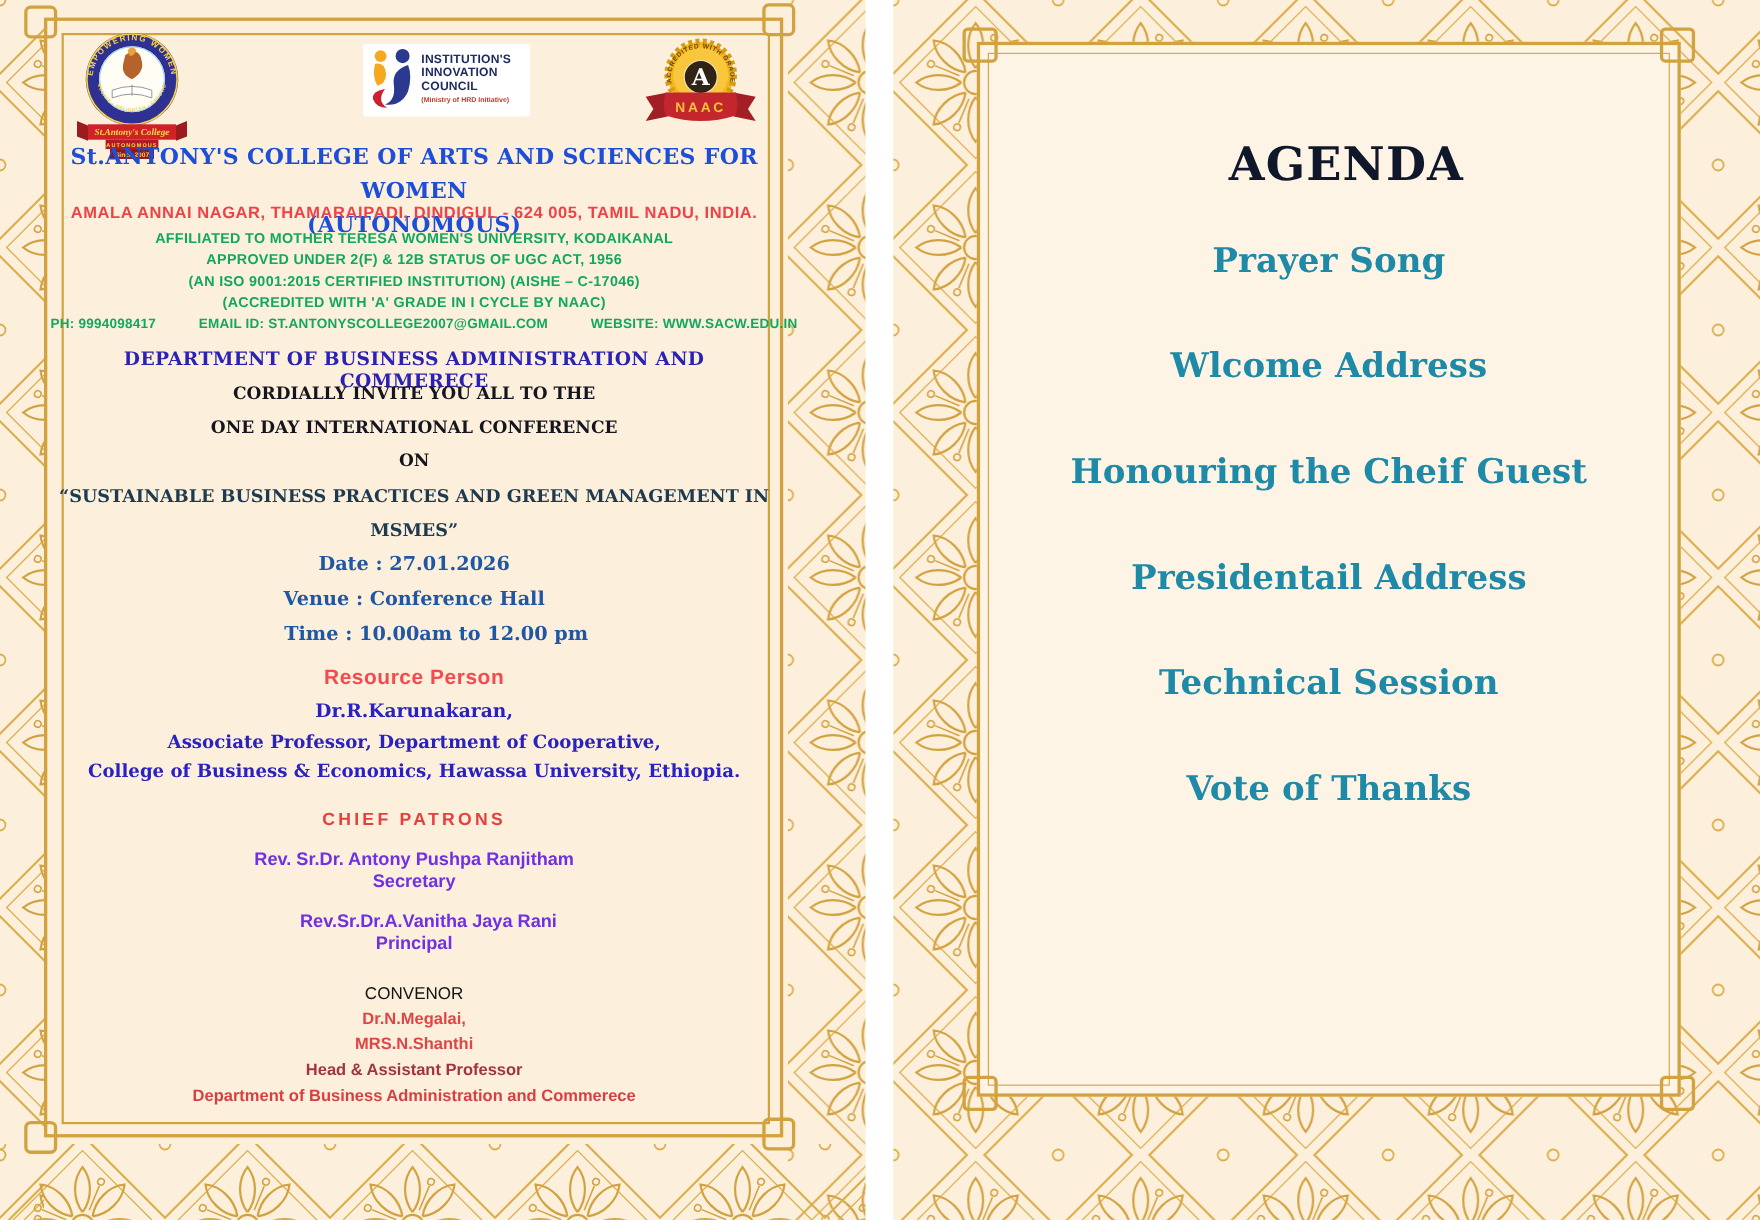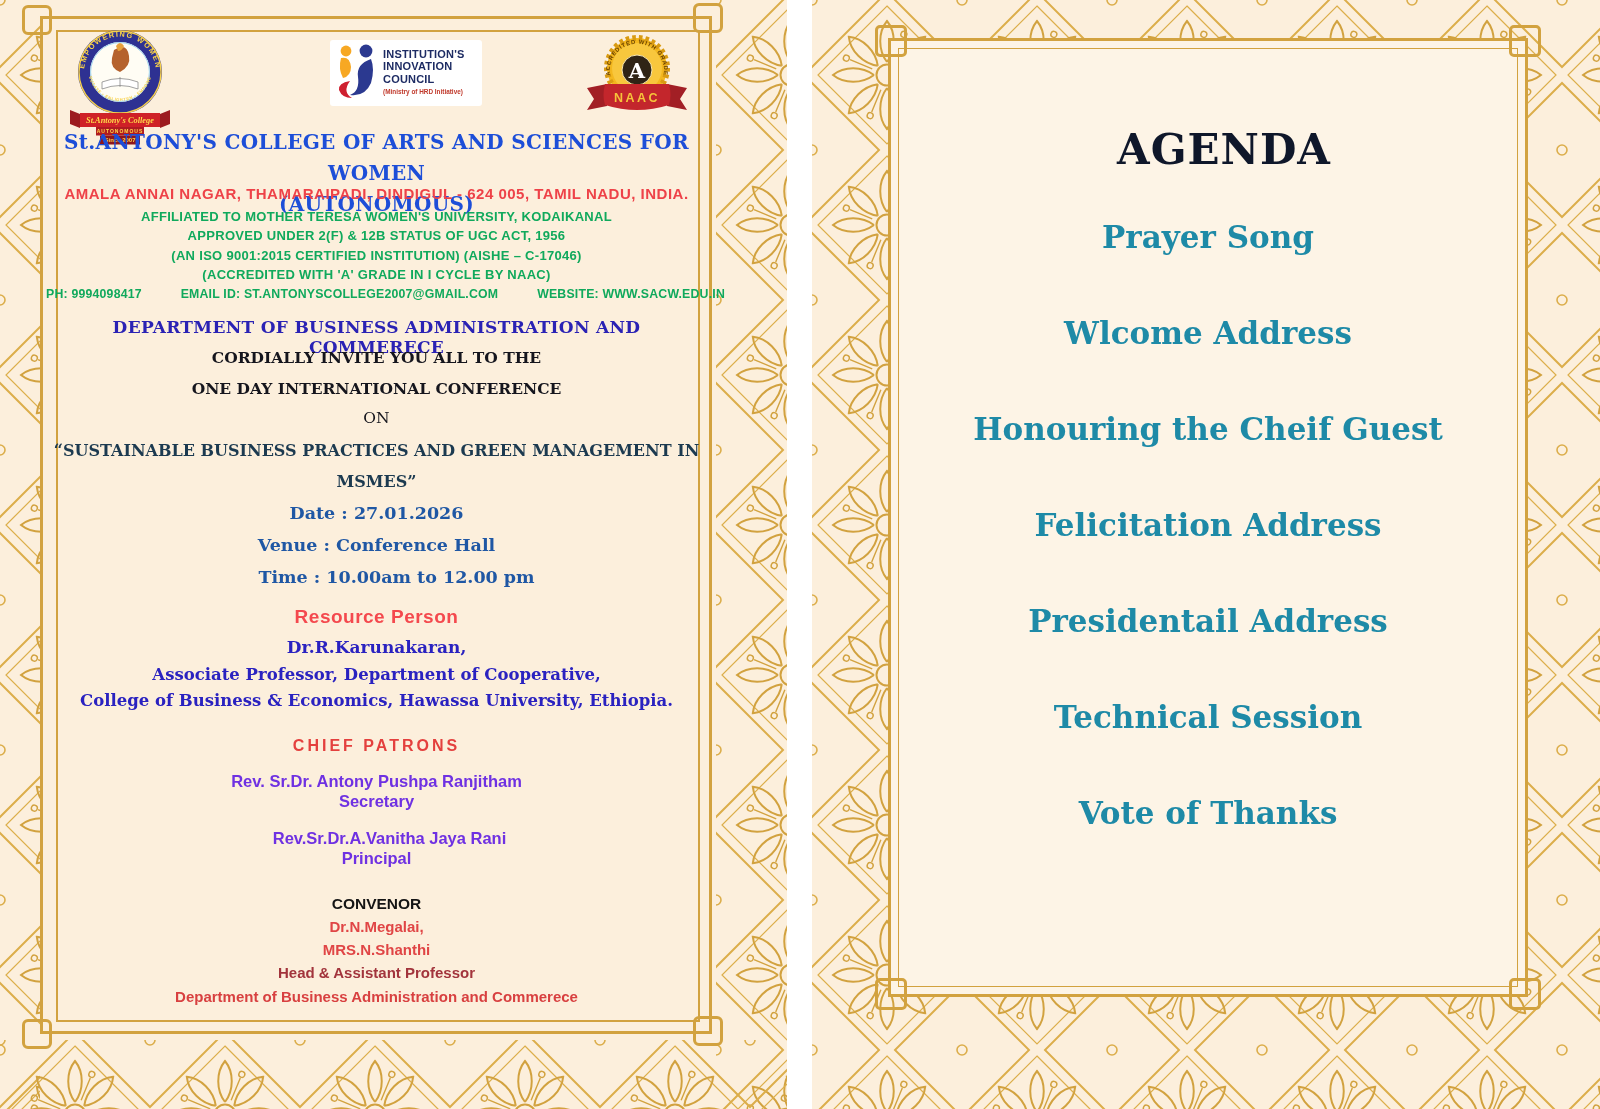--- a/index.html
+++ b/index.html
@@ -21,33 +21,33 @@
   .blk{position:absolute;left:44px;right:78px;text-align:center;}
   .serif{font-family:"DejaVu Serif","Liberation Serif",serif;}
   .t-college{top:127px;font-size:20px;font-weight:800;color:#1d4ed8;line-height:31px;letter-spacing:.3px;}
   .t-address{top:185px;font-size:15px;font-weight:800;color:#ee4248;letter-spacing:.5px;}
   .t-green{top:207px;font-size:13px;font-weight:800;color:#10a95c;line-height:19.4px;letter-spacing:.3px;}
   .t-contact{top:287px;left:46px;right:62px;display:flex;justify-content:space-between;
              font-size:12.3px;font-weight:800;color:#10a95c;letter-spacing:.2px;}
   .t-dept{top:317px;font-size:17px;font-weight:800;color:#2a22b4;letter-spacing:.3px;}
   .t-invite1{top:348px;font-size:15.5px;font-weight:800;color:#15151d;}
   .t-invite2{top:379px;font-size:15.5px;font-weight:800;color:#15151d;}
-  .t-on{top:409px;font-size:15.5px;font-weight:400;color:#15151d;}
+  .t-on{top:409px;font-size:15.5px;font-weight:700;color:#15151d;}
   .t-conf1{top:441px;font-size:16px;font-weight:800;color:#1c3a50;}
   .t-conf2{top:472px;font-size:16px;font-weight:800;color:#1c3a50;}
   .t-date{top:503px;}.t-venue{top:535px;}.t-time{top:567px;padding-left:40px;}
   .t-detail{font-size:17.5px;font-weight:800;color:#1f57a4;}
   .t-res-head{top:606px;font-size:19px;font-weight:800;color:#f4494e;letter-spacing:.5px;}
   .t-res-name{top:637px;font-size:17px;font-weight:800;color:#2a22c0;}
   .t-res-2{top:665px;font-size:16.5px;font-weight:800;color:#2a22c0;}
   .t-res-3{top:691px;font-size:16.5px;font-weight:800;color:#2a22c0;}
   .t-chief{top:737px;font-size:16px;font-weight:800;color:#e4403e;letter-spacing:3px;}
   .t-p1n{top:772px;}.t-p1r{top:792px;}.t-p2n{top:829px;padding-left:26px;}.t-p2r{top:849px;}
   .t-patron{font-size:16.5px;font-weight:700;color:#6f31e2;}
-  .t-conv-head{top:895px;font-size:15.5px;font-weight:700;color:#141414;}
+  .t-conv-head{top:895px;font-size:15.5px;font-weight:400;color:#141414;}
   .t-conv1{top:918px;font-size:15px;font-weight:800;color:#e04545;}
   .t-conv2{top:941px;font-size:15px;font-weight:800;color:#e04545;}
   .t-conv3{top:964px;font-size:15px;font-weight:800;color:#a2343c;}
   .t-conv4{top:988px;font-size:15px;font-weight:800;color:#d84040;}
   .logos{position:absolute;left:70px;right:88px;top:28px;height:112px;}
   .logo-college{position:absolute;left:0;top:0;}
   .logo-iic{position:absolute;left:260px;top:12px;width:152px;height:66px;background:#ffffff;
             border-radius:3px;display:flex;align-items:center;gap:7px;padding:4px 8px;box-sizing:border-box;}
   .iic-text{display:flex;flex-direction:column;line-height:12.5px;text-align:left;}
   .iic-line{font-size:11px;font-weight:800;color:#1d2b63;letter-spacing:.2px;}
@@ -246,19 +246,18 @@
   <div class="agenda-box">
     <div class="acorner" style="left:-16px;top:-16px;"></div>
     <div class="acorner" style="right:-16px;top:-16px;"></div>
     <div class="acorner" style="left:-16px;bottom:-16px;"></div>
     <div class="acorner" style="right:-16px;bottom:-16px;"></div>
     <div class="agenda-content">
       <div class="agenda-title serif">AGENDA</div>
       <div class="agenda-item serif first">Prayer Song</div>
       <div class="agenda-item serif">Wlcome Address</div>
       <div class="agenda-item serif">Honouring the Cheif Guest</div>
-      <div class="agenda-item serif">Felicitation Address</div>
       <div class="agenda-item serif">Presidentail Address</div>
       <div class="agenda-item serif">Technical Session</div>
       <div class="agenda-item serif">Vote of Thanks</div>
     </div>
   </div>
 </div>
 
 </body></html>

